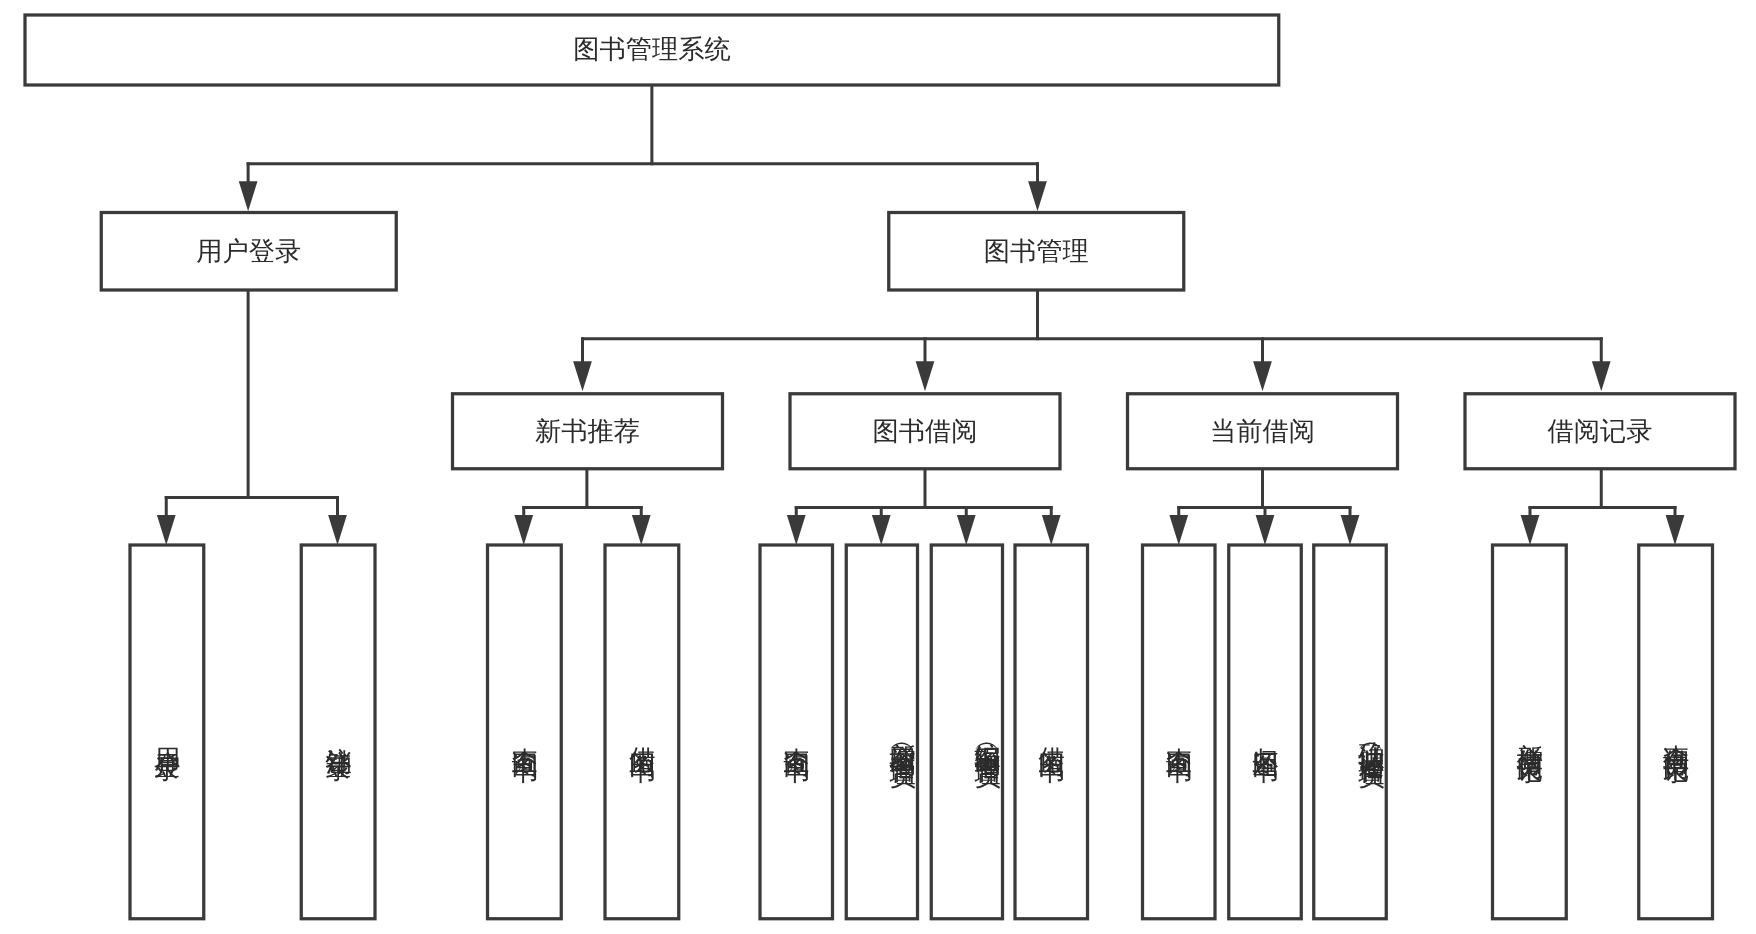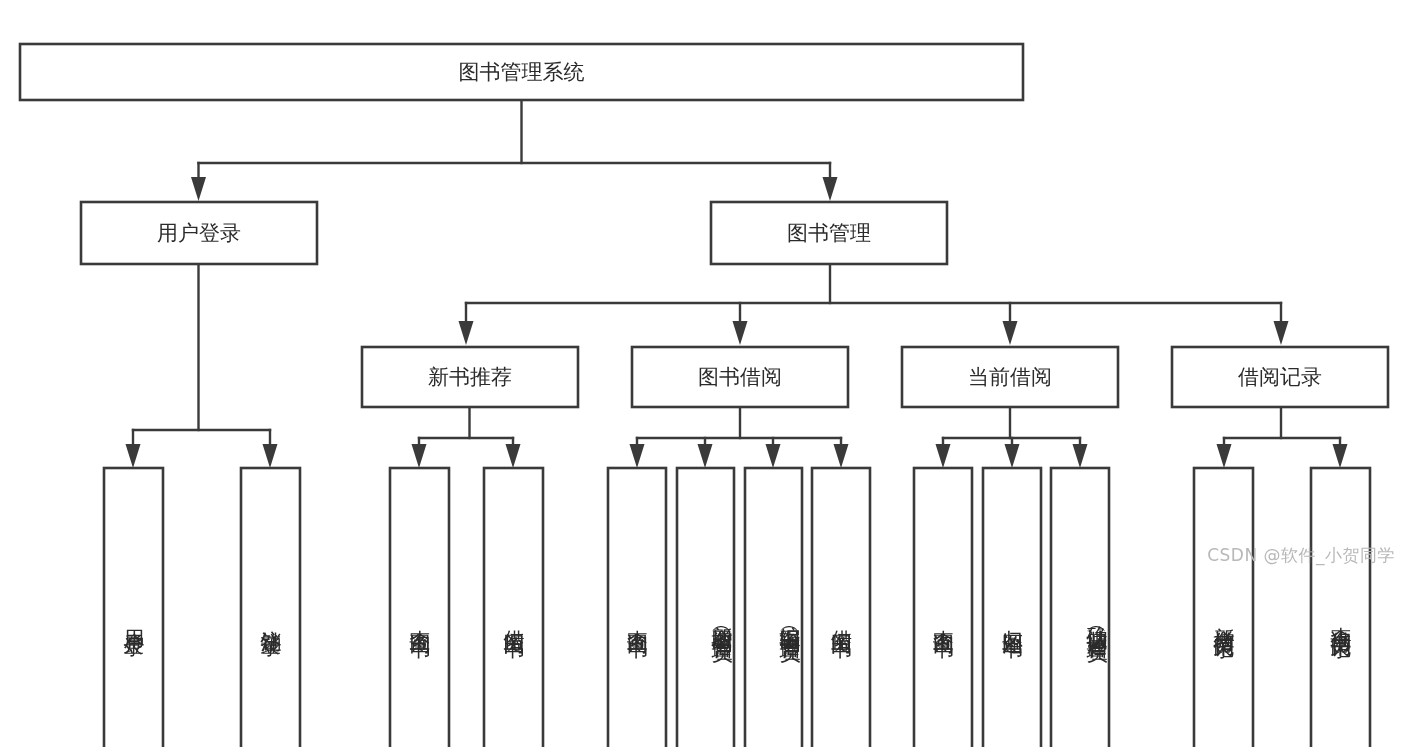--- a/index.html
+++ b/index.html
@@ -11,21 +11,20 @@
     width: 1405px;
     height: 747px;
     font-family: "DejaVu Sans", "Liberation Sans", sans-serif;
     overflow: hidden;
   }
   #diagram-root {
     position: relative;
     width: 1405px;
     height: 541px;
     background: #ffffff;
-    margin-top: 32px;
   }
   svg.flow {
     position: absolute;
     left: 0;
     top: 0;
     width: 1405px;
     height: 747px;
   }
   .box-rect {
     fill: #ffffff;
@@ -198,14 +197,13 @@
   <div class="node-label-v" style="left:745px; top:436px; width:57px; height:299px; align-items:flex-start; padding-top:6px; box-sizing:border-box;">编辑图书（管理员）</div>
   <div class="node-label-v" style="left:812px; top:436px; width:58px; height:299px;">借阅图书</div>
 
   <div class="node-label-v" style="left:914px; top:436px; width:58px; height:299px;">查询图书</div>
   <div class="node-label-v" style="left:983px; top:436px; width:58px; height:299px;">归还图书</div>
   <div class="node-label-v" style="left:1051px; top:436px; width:58px; height:299px; align-items:flex-start; padding-top:6px; box-sizing:border-box;">确认归还（管理员）</div>
 
   <div class="node-label-v" style="left:1194px; top:436px; width:59px; height:299px;">新增借阅记录</div>
   <div class="node-label-v" style="left:1311px; top:436px; width:59px; height:299px;">查询借阅记录</div>
 
-  <div class="watermark">CSDN @软件_小贺同学</div>
 </div>
 
 </body></html>

